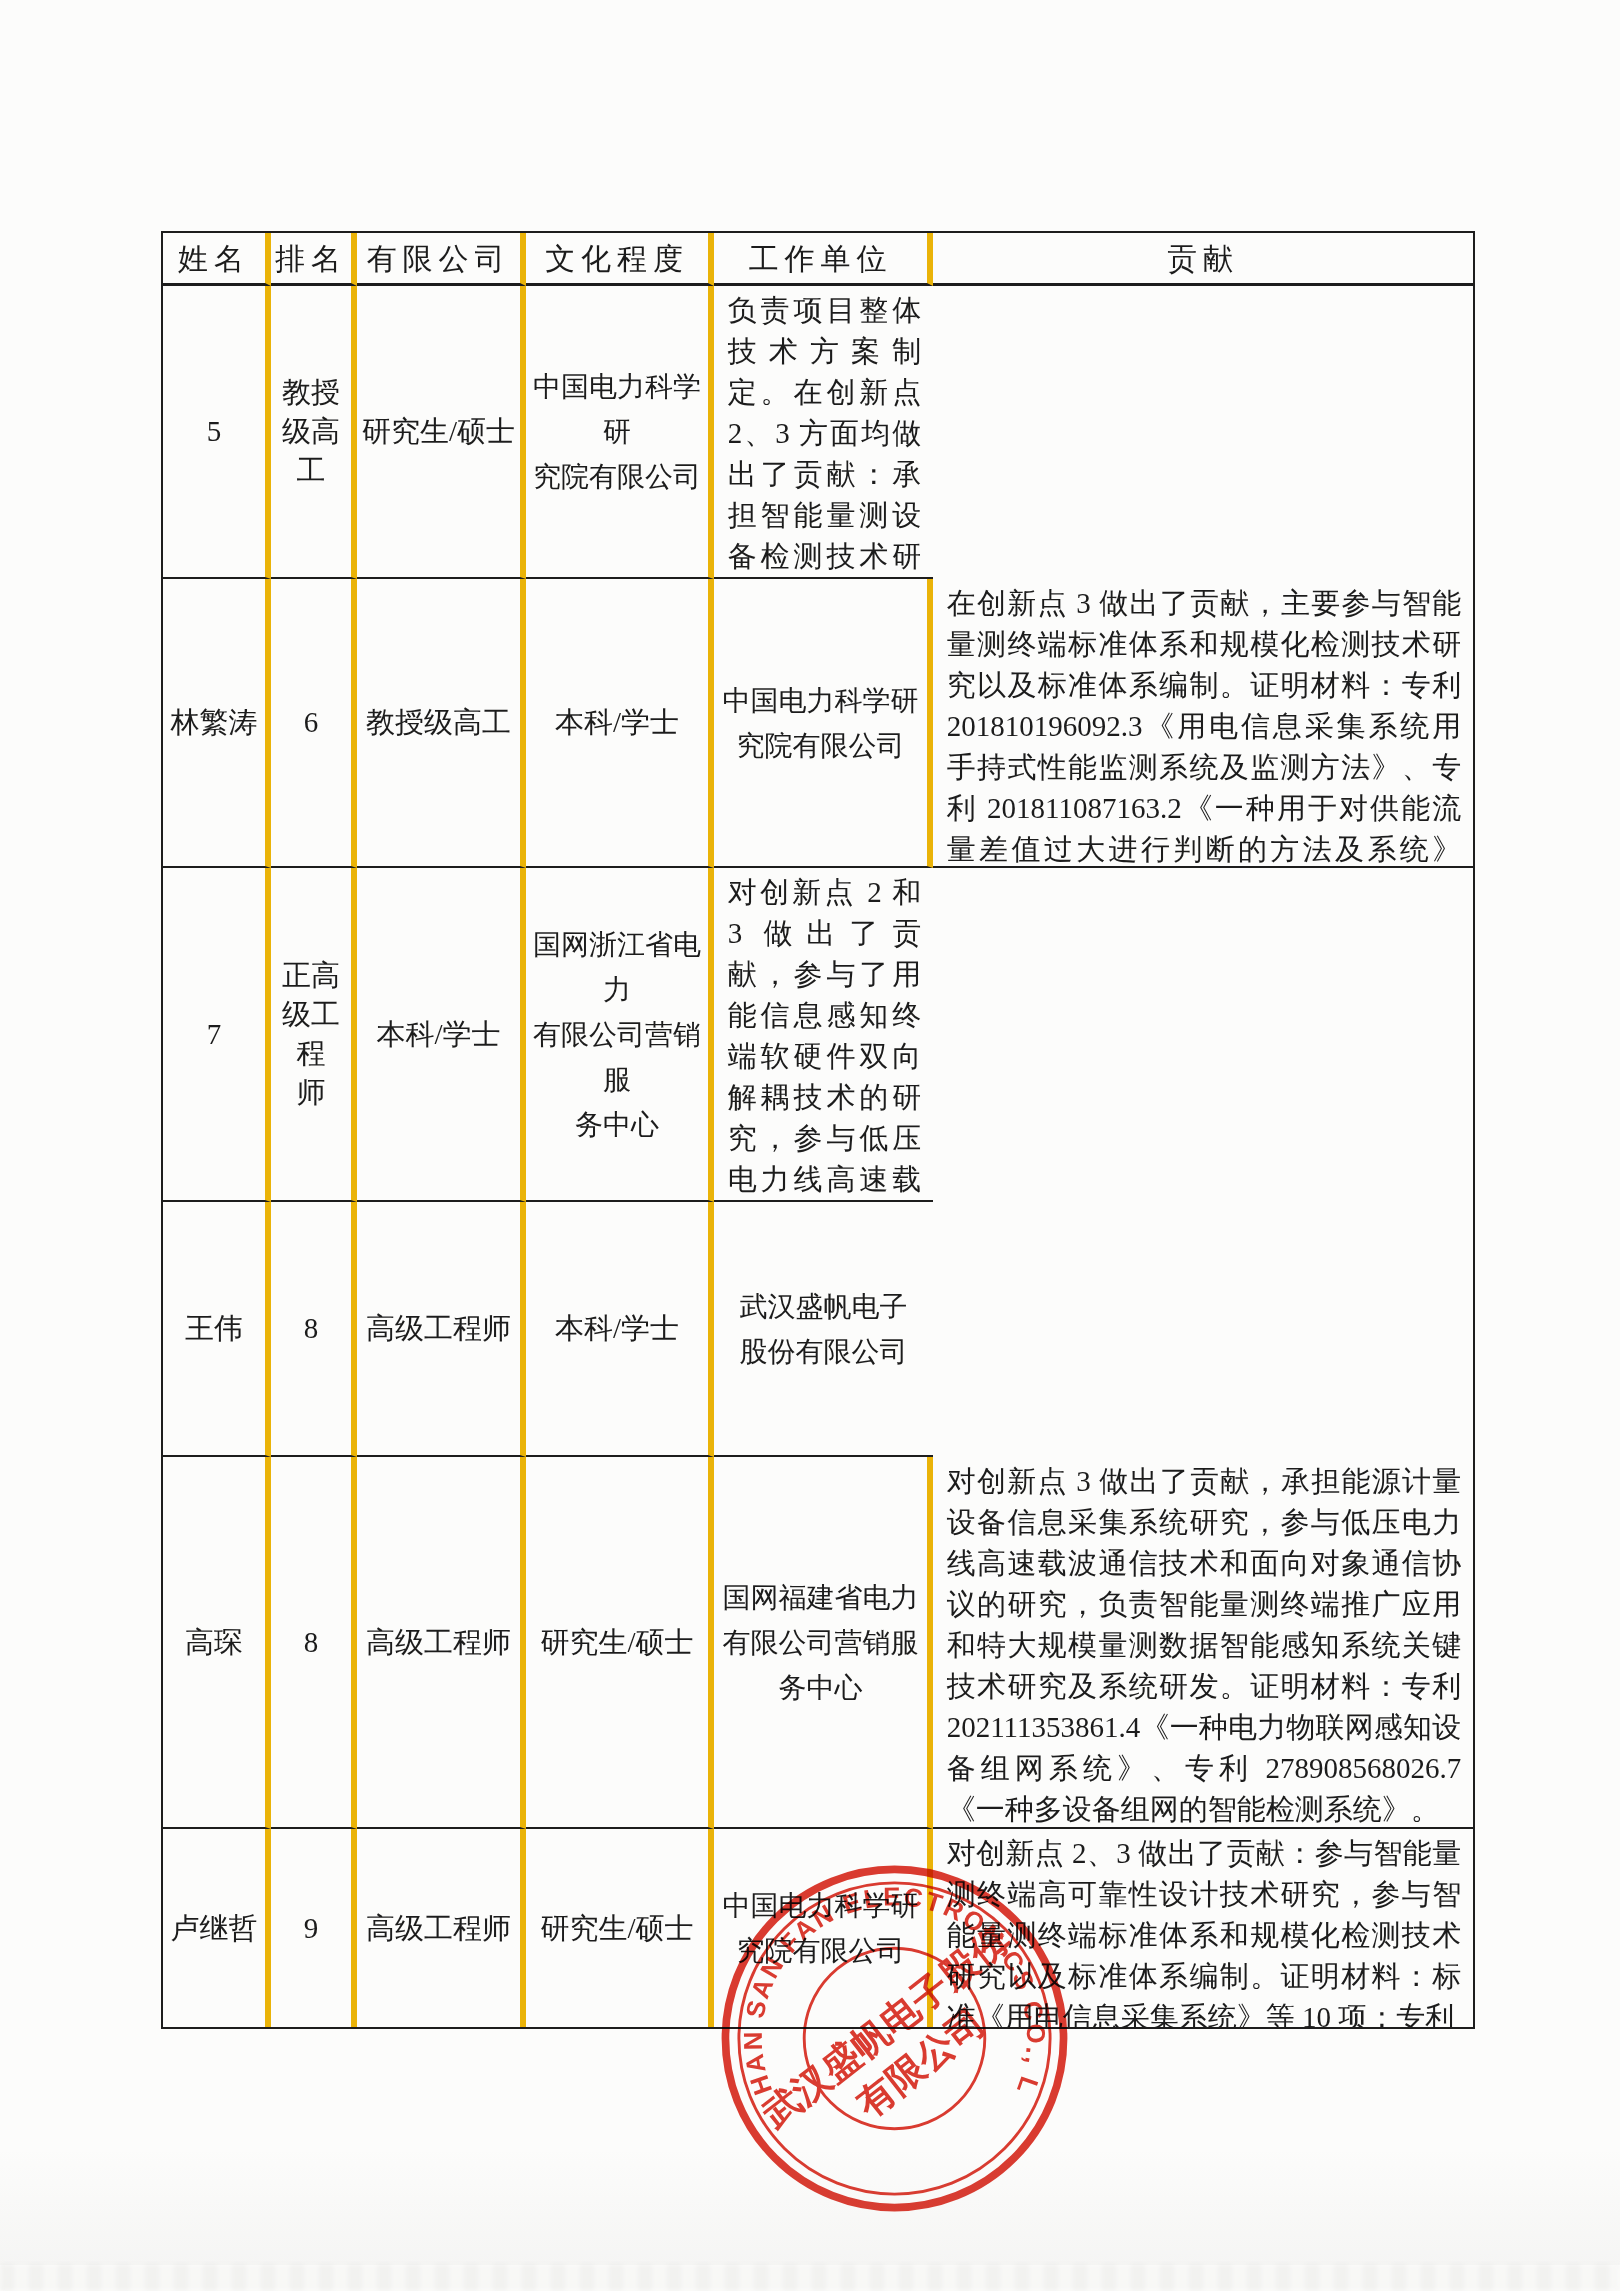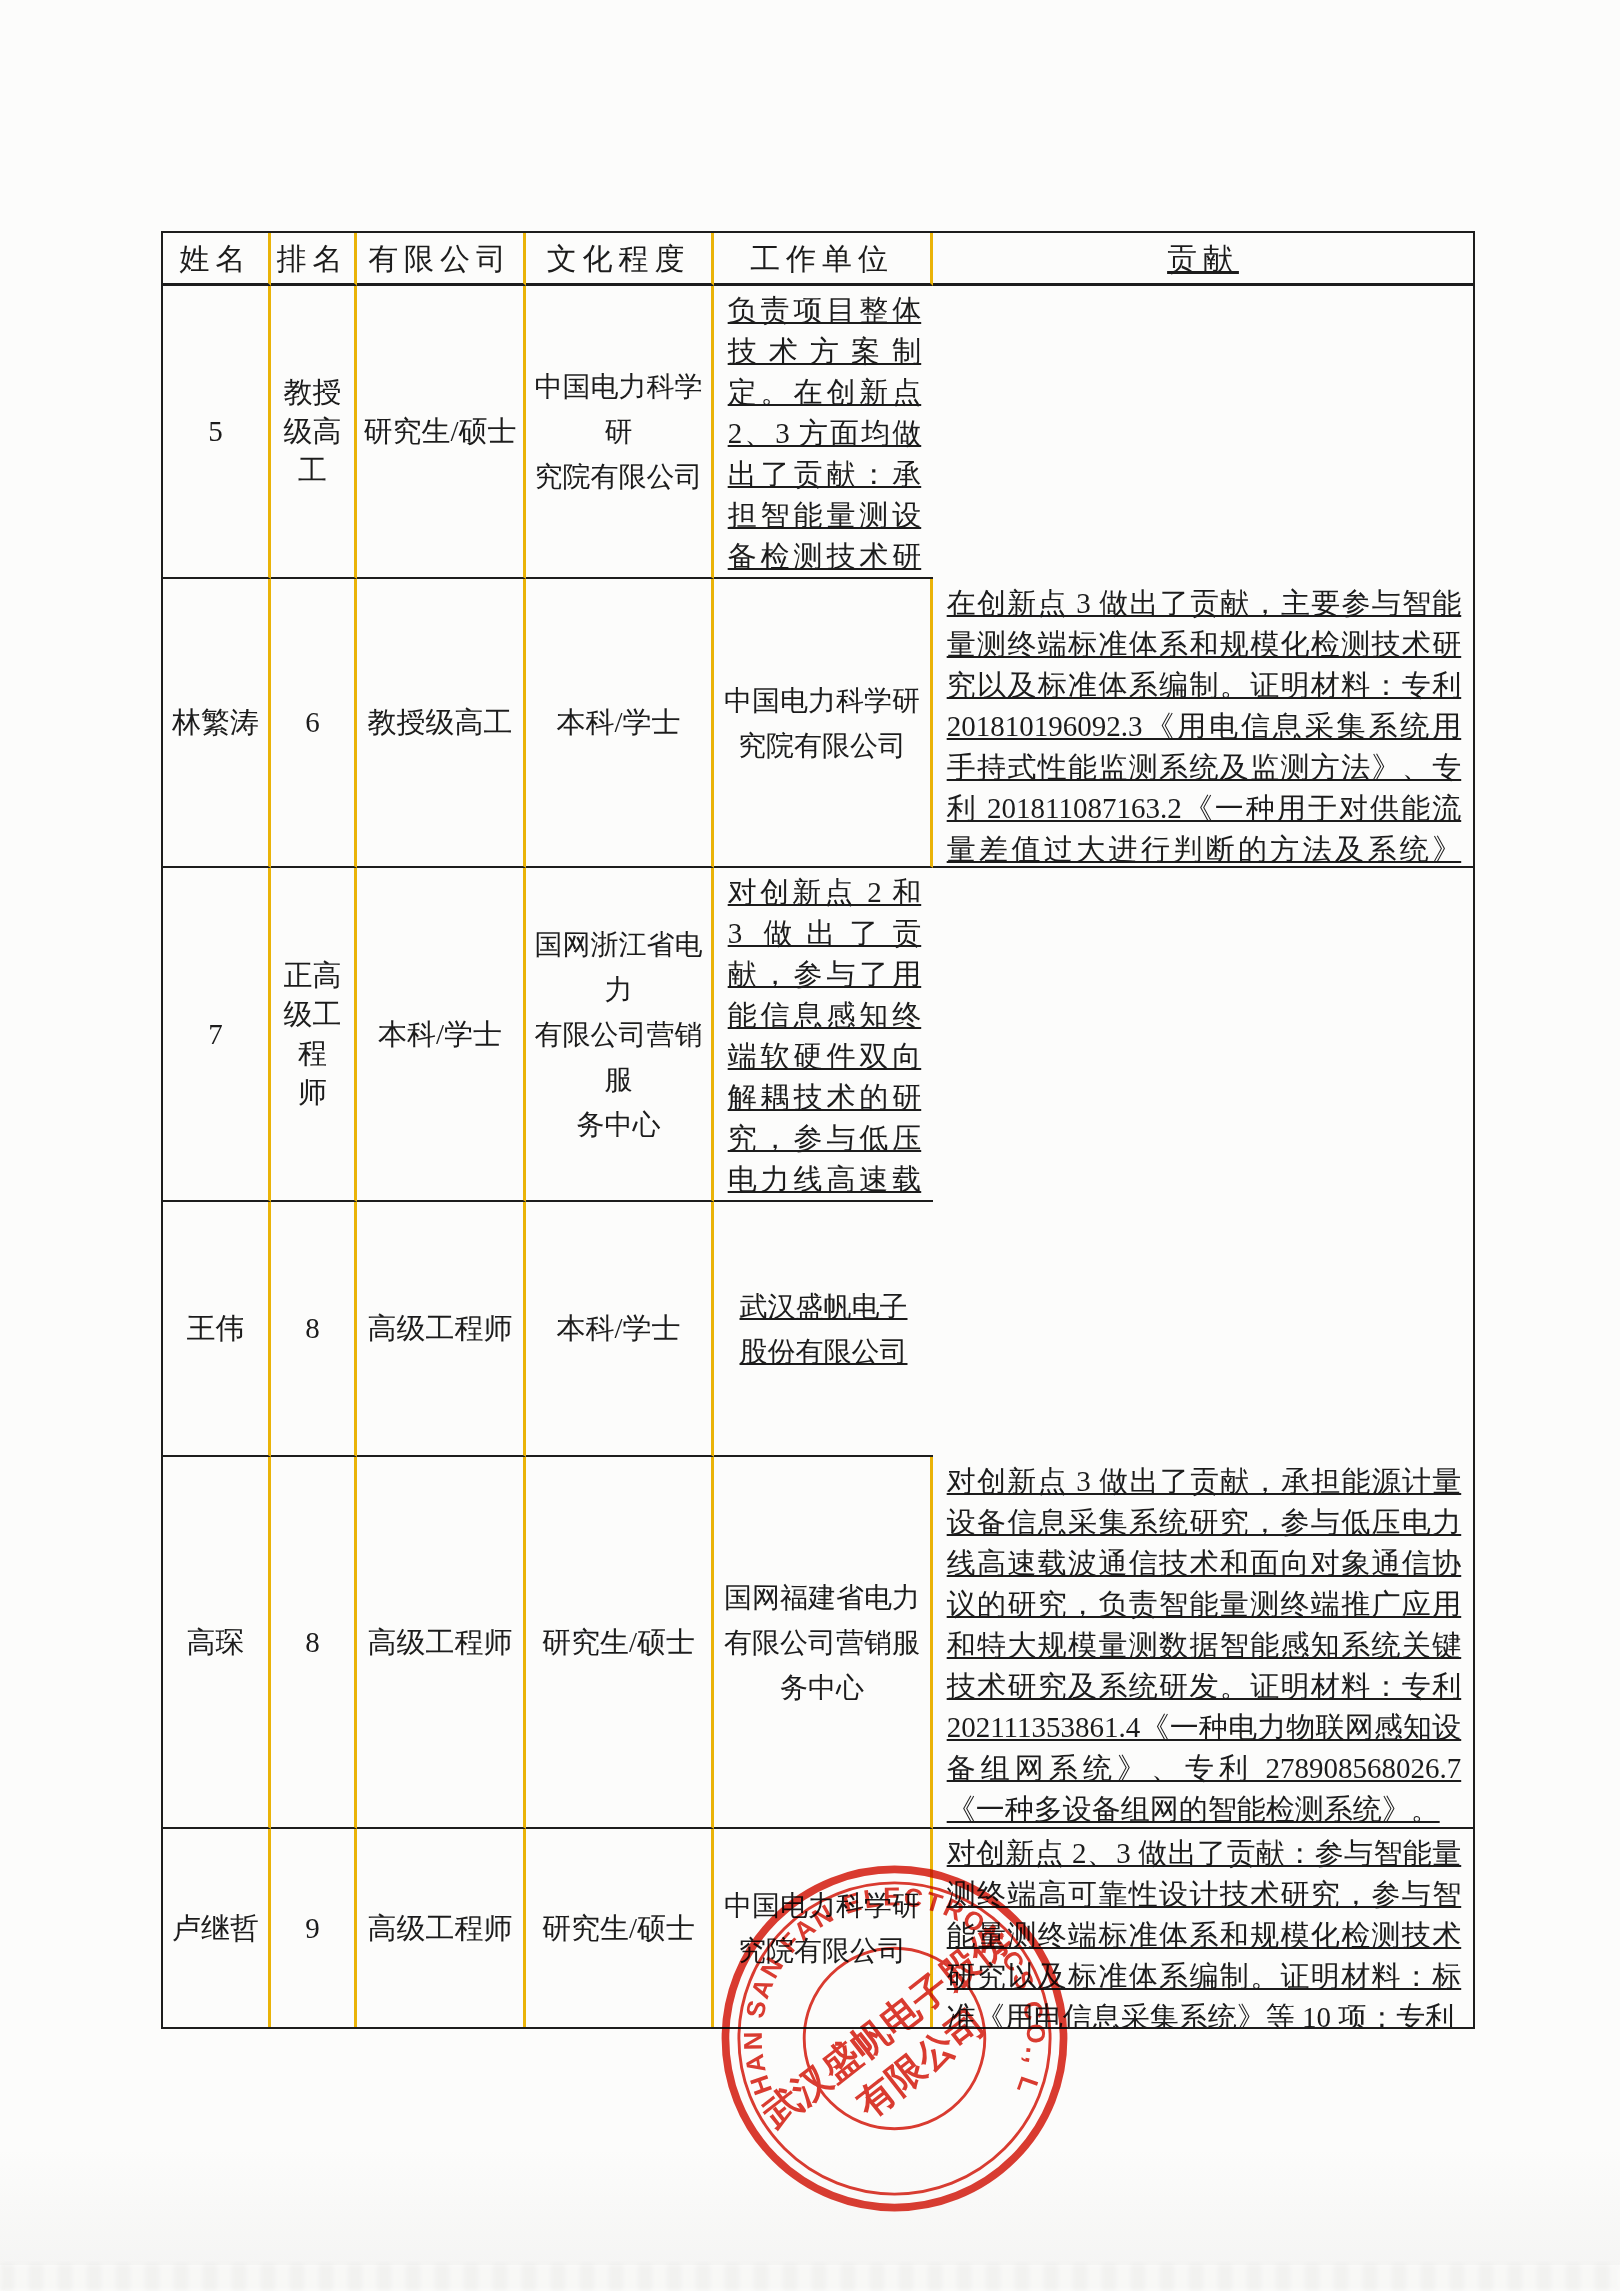--- a/index.html
+++ b/index.html
@@ -32,30 +32,30 @@
   }
   .trow{display:grid;grid-template-columns:108px 86px 169px 188px 219px 1fr;box-sizing:border-box;}
   .trow.thead{height:53px;}
   .trow.row-0{height:293px;}
   .trow.row-1{height:289px;}
   .trow.row-2{height:334px;}
   .trow.row-3{height:255px;}
   .trow.row-4{height:372px;}
   .trow.row-5{height:198px;}
   .cell{
-    border-right:3px solid #eab308;
+    border-right:6px solid #eab308;
     border-bottom:2px solid #1d1d1d;
     box-sizing:border-box;
     display:flex;align-items:center;justify-content:center;
     text-align:center;
     font-size:29px;line-height:39px;
     white-space:pre-line;
     overflow:hidden;
   }
-  .trow .cell:last-child{border-right:none;text-decoration:underline;}
+  .trow .cell:last-child{border-right:none;}
   .trow.thead .cell{border-bottom:3.9px solid #1d1d1d;font-size:30px;letter-spacing:5.9px;}
   .trow.row-5 .cell{border-bottom:none;}
   .cell.contrib{
     display:block;
     text-align:justify;
     text-justify:inter-character;
     padding:3.9px 11.8px 0 13.7px;
     font-size:29px;line-height:41px;
     align-items:flex-start;
   }

